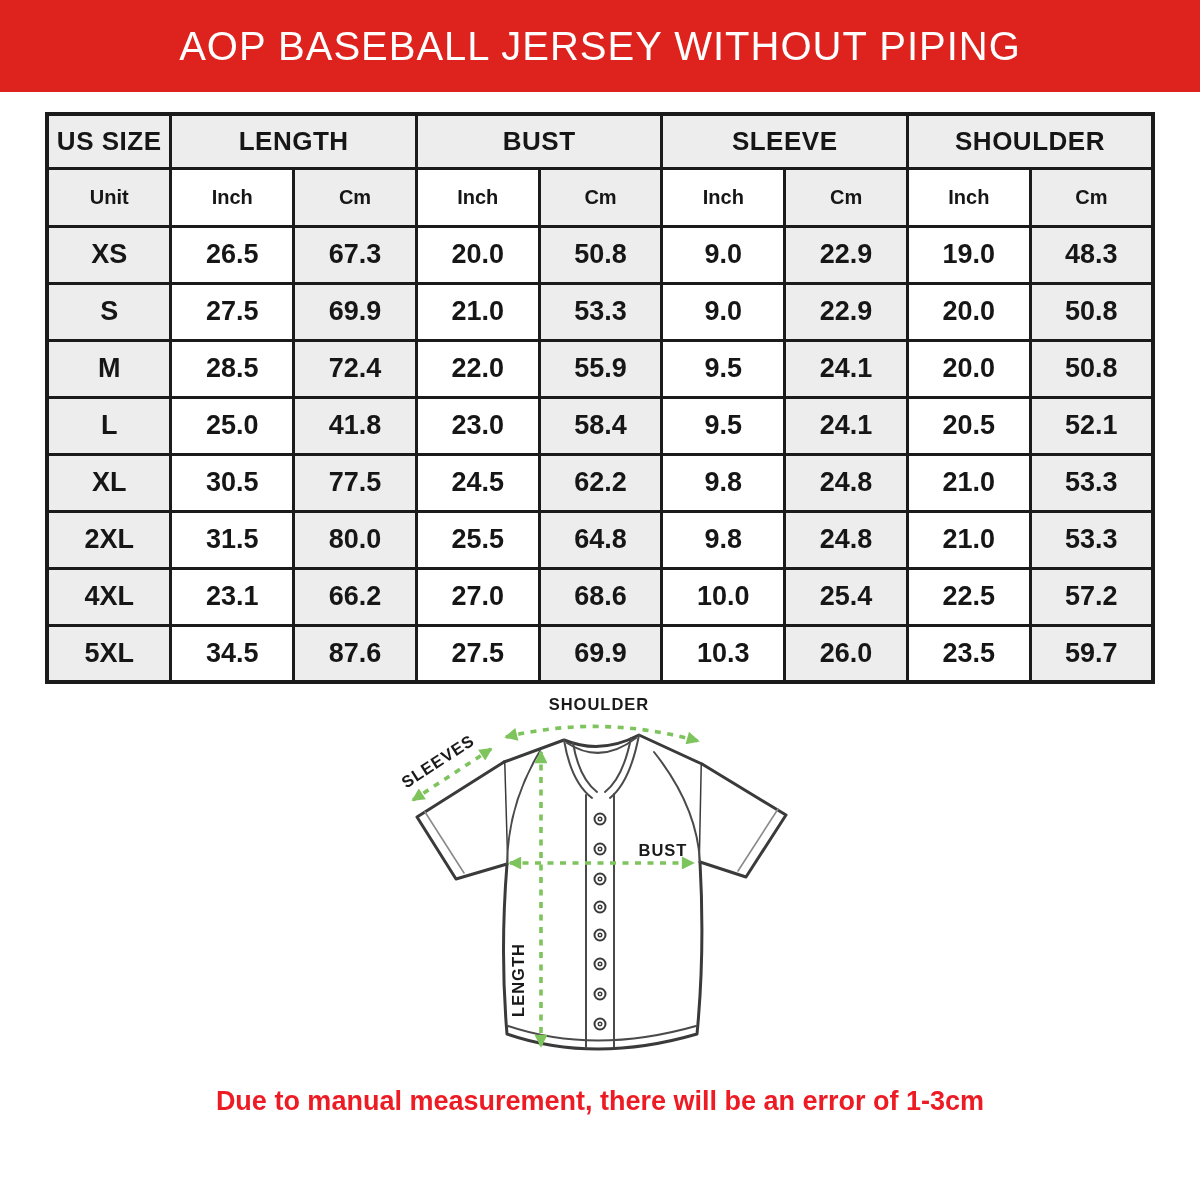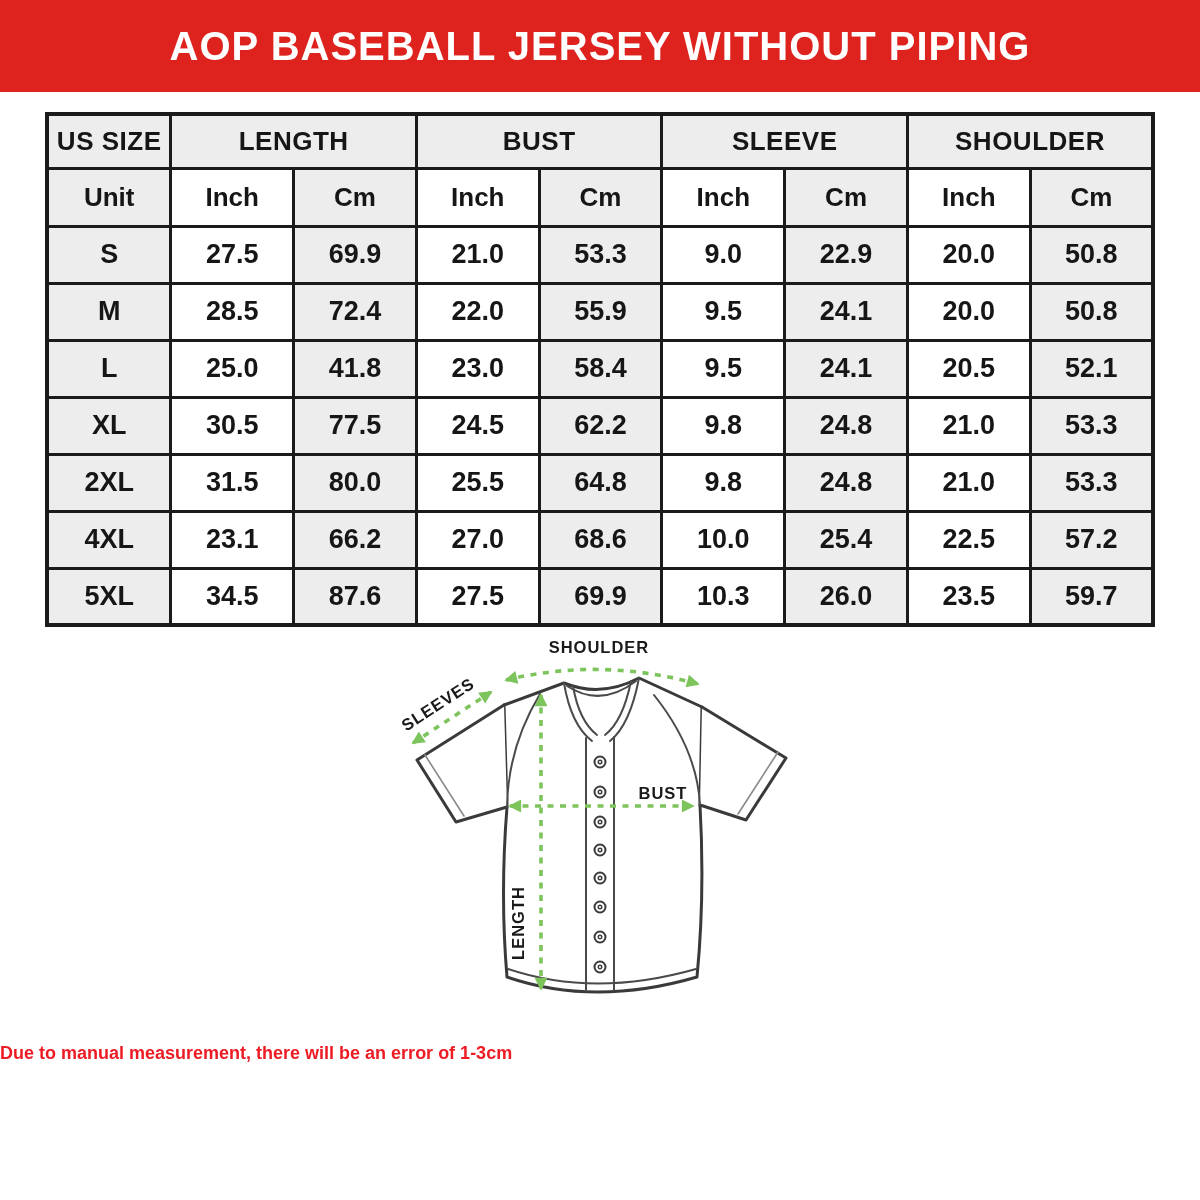--- a/index.html
+++ b/index.html
@@ -14,59 +14,59 @@
   *{box-sizing:border-box;margin:0;padding:0;}
   body{
     width:1200px;height:1200px;overflow:hidden;background:#ffffff;
     font-family:"Liberation Sans", sans-serif;color:var(--ink);
   }
   .banner{
     width:1200px;height:92px;background:var(--red);
     display:flex;align-items:center;justify-content:center;
   }
   .banner-title{
-    color:#ffffff;font-weight:bold;font-size:40px;letter-spacing:1px;
+    color:#ffffff;font-weight:normal;font-size:40px;letter-spacing:1px;
     white-space:nowrap;
   }
   table.size-chart{
     width:1110px;margin:20px auto 0 auto;
     border-collapse:collapse;table-layout:fixed;
     border:4px solid var(--border);
     font-weight:bold;
     padding-left:12px;
   }
   table.size-chart th, table.size-chart td{
     border:3px solid var(--border);
     text-align:center;vertical-align:middle;
     background:#ffffff;font-weight:bold;color:var(--ink);
   }
   table.size-chart thead tr.group-row th{height:54px;font-size:26px;letter-spacing:0.5px;background:var(--cell-gray);}
-  table.size-chart thead tr.unit-row th{height:58px;font-size:26px;}
+  table.size-chart thead tr.unit-row th{height:58px;font-size:20px;}
   table.size-chart tbody td{height:57px;font-size:27px;}
   .bg-gray{background:var(--cell-gray) !important;}
   .diagram{
     margin-top:6px;height:396px;
     display:flex;justify-content:center;align-items:flex-start;
   }
   .diagram svg{display:block;}
   .outline-main{fill:none;stroke:var(--outline);stroke-width:3;stroke-linejoin:round;stroke-linecap:round;}
   .outline-fill{fill:#ffffff;stroke:none;}
   .seam{fill:none;stroke:#4a4a4a;stroke-width:2;stroke-linecap:round;}
   .seam-thin{fill:none;stroke:#8a8a8a;stroke-width:1.6;stroke-linecap:round;}
   .btn-outer{fill:#ffffff;stroke:#3a3a3a;stroke-width:2;}
   .btn-inner{fill:none;stroke:#3a3a3a;stroke-width:1.4;}
   .m-line{fill:none;stroke:var(--green);stroke-width:3.6;stroke-dasharray:6 6.5;}
   .m-fill{fill:var(--green);}
   .d-label{
     font-family:"Liberation Sans", sans-serif;font-weight:bold;
     font-size:16.5px;fill:#1a1a1a;letter-spacing:1px;
   }
   .note{
-    margin-top:14px;text-align:left;
-    font-size:18px;font-weight:bold;color:var(--note-red);
+    text-align:center;
+    font-size:27px;font-weight:bold;color:var(--note-red);
   }
 </style>
 </head>
 <body>
 
 <div class="banner">
   <div class="banner-title">AOP BASEBALL JERSEY WITHOUT PIPING</div>
 </div>
 
 <table class="size-chart">
@@ -95,20 +95,31 @@
       <th class="bg-gray">Cm</th>
       <th>Inch</th>
       <th class="bg-gray">Cm</th>
       <th>Inch</th>
       <th class="bg-gray">Cm</th>
       <th>Inch</th>
       <th class="bg-gray">Cm</th>
     </tr>
   </thead>
   <tbody>
+      <tr>
+        <td class="bg-gray">XS</td>
+        <td>26.5</td>
+        <td class="bg-gray">67.3</td>
+        <td>20.0</td>
+        <td class="bg-gray">50.8</td>
+        <td>9.0</td>
+        <td class="bg-gray">22.9</td>
+        <td>19.0</td>
+        <td class="bg-gray">48.3</td>
+      </tr>
       <tr>
         <td class="bg-gray">S</td>
         <td>27.5</td>
         <td class="bg-gray">69.9</td>
         <td>21.0</td>
         <td class="bg-gray">53.3</td>
         <td>9.0</td>
         <td class="bg-gray">22.9</td>
         <td>20.0</td>
         <td class="bg-gray">50.8</td>

